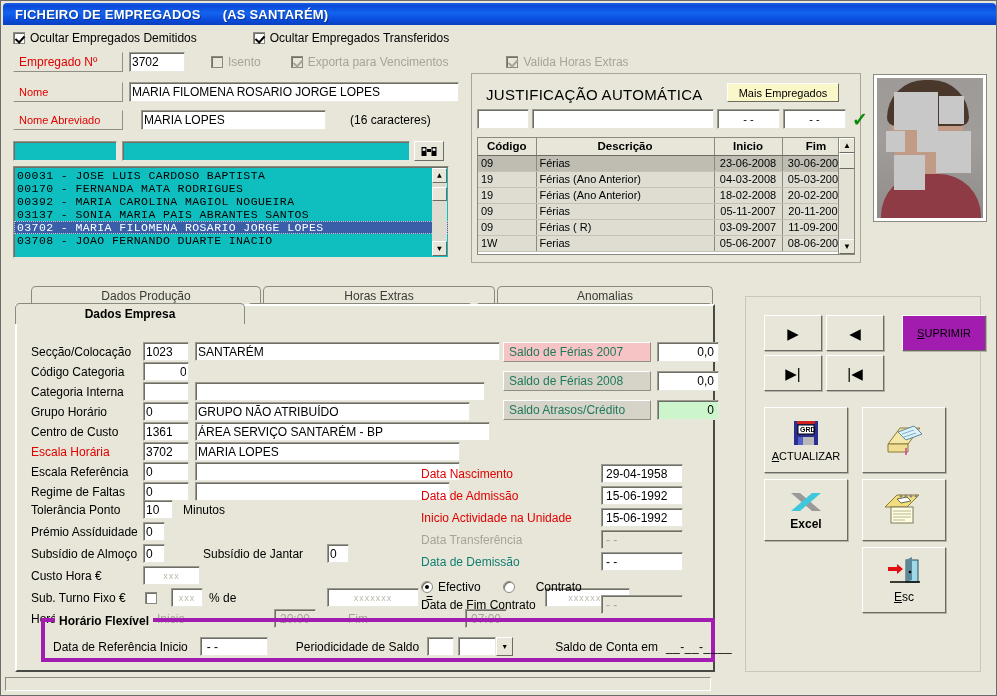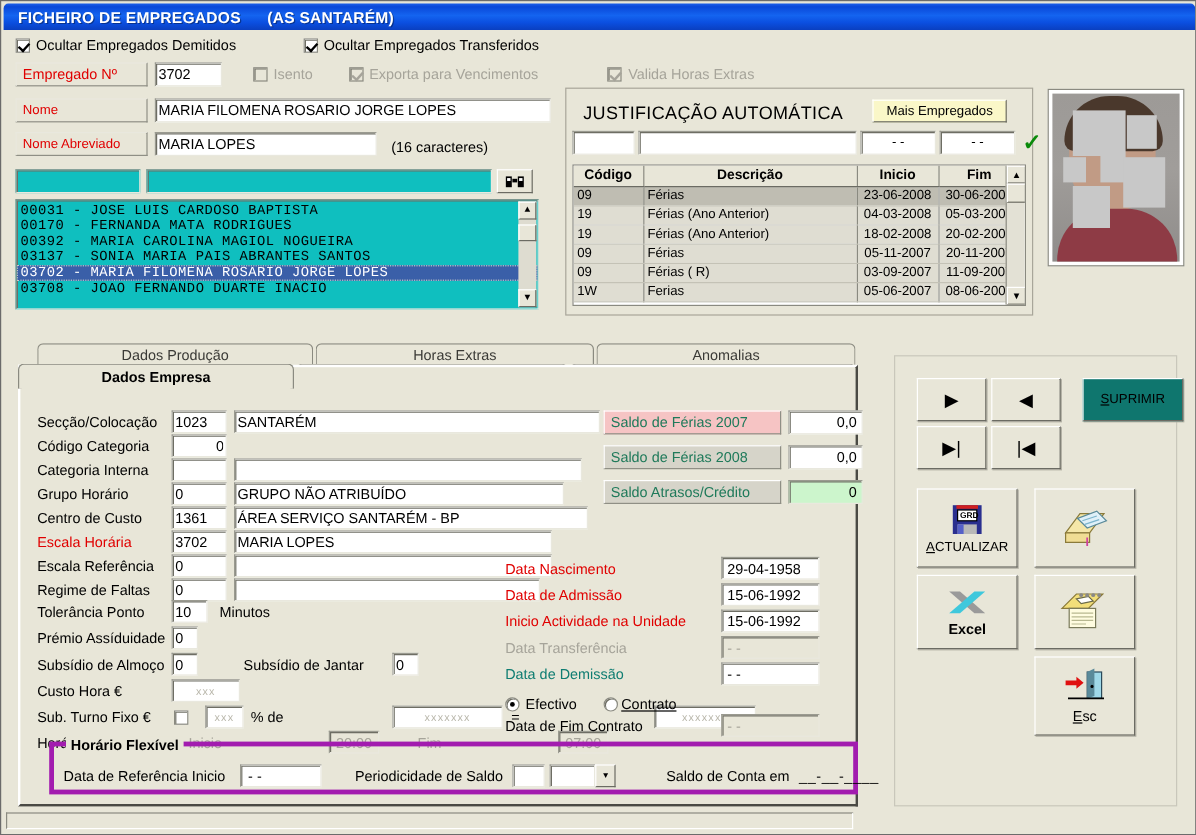--- a/index.html
+++ b/index.html
@@ -84,21 +84,21 @@
   
   #rowEmp { position:absolute; left:12px; top:51px; display:flex; align-items:center; }
   .keylabel {
     background:#E8E6D8; border:1px solid #9a9a90;
     border-color:#e9e8de #8f8f85 #8f8f85 #e9e8de;
     height:20px; display:flex; align-items:center; padding:0 5px;
     font-size:12px;
   }
   
   #rowNome { position:absolute; left:12px; top:81px; display:flex; align-items:center; }
-  #rowAbrev { position:absolute; left:12px; top:109px; display:flex; align-items:flex-end; }
+  #rowAbrev { position:absolute; left:12px; top:109px; display:flex; align-items:center;gap:12px; }
   
   #filterbar { position:absolute; left:12px; top:139px; width:436px; height:22px; display:flex; align-items:center; }
   .teal { background:#0FBFBF; }
   #findbtn {
     width:30px; height:20px; margin-left:4px;
     background:#E8E6D8; border:1px solid;
     border-color:#ffffff #6b6b63 #6b6b63 #ffffff;
     display:flex; align-items:center; justify-content:center;
   }
   #emplist {
@@ -222,21 +222,21 @@
     position:absolute; left:744px; top:295px; width:236px; height:376px;
     background:#E8E6D8; border:1px solid #c9c7bb;
   }
   .btn3d {
     position:absolute; background:#E8E6D8;
     border:1px solid; border-color:#ffffff #6b6b63 #6b6b63 #ffffff;
     box-shadow: 1px 1px 0 #b4b2a6;
     display:flex; align-items:center; justify-content:center;
     font-size:11px; cursor:default;
   }
-  .btn3d.pink { background:#0f766e; }
+  .btn3d.pink { background:#a21caf; }
   .btn3d.col { flex-direction:column; gap:2px; }
   .arrowglyph { font-size:15px; line-height:1; }
   
   #statusstrip {
     position:absolute; left:4px; bottom:4px; width:706px; height:14px;
     background:#E8E6D8; border:1px solid; border-color:#8a8a80 #ffffff #ffffff #8a8a80;
   }
   .stars { color:#b9b7ab; font-size:9px; letter-spacing:1px; }
 </style>
 </head>
@@ -558,21 +558,21 @@
           <div class="daterow">
             <span class="dl lbl lbl-teal">Data de Demissão</span>
             <div class="datefield">- -</div>
           </div>
         </div>
       <div style="display:flex;align-items:center;margin-top:9px;">
         <label style="display:flex;align-items:center;gap:5px;">
           <span class="radio sel"></span>
           <span class="lbl" style="font-size:12px;">Efectivo</span>
         </label>
-        <label style="display:flex;align-items:center;gap:3px;margin-left:22px;text-decoration:underline;">
+        <label style="display:flex;align-items:center;gap:21px;margin-left:22px;">
           <span class="radio"></span>
           <span class="lbl" style="font-size:12px;">Contrato</span>
         </label>
       </div>
       <div class="daterow" style="margin-top:1px;">
         <span class="dl lbl">Data de Fim Contrato</span>
         <div class="datefield dis">- -</div>
       </div>
     </div>
 

